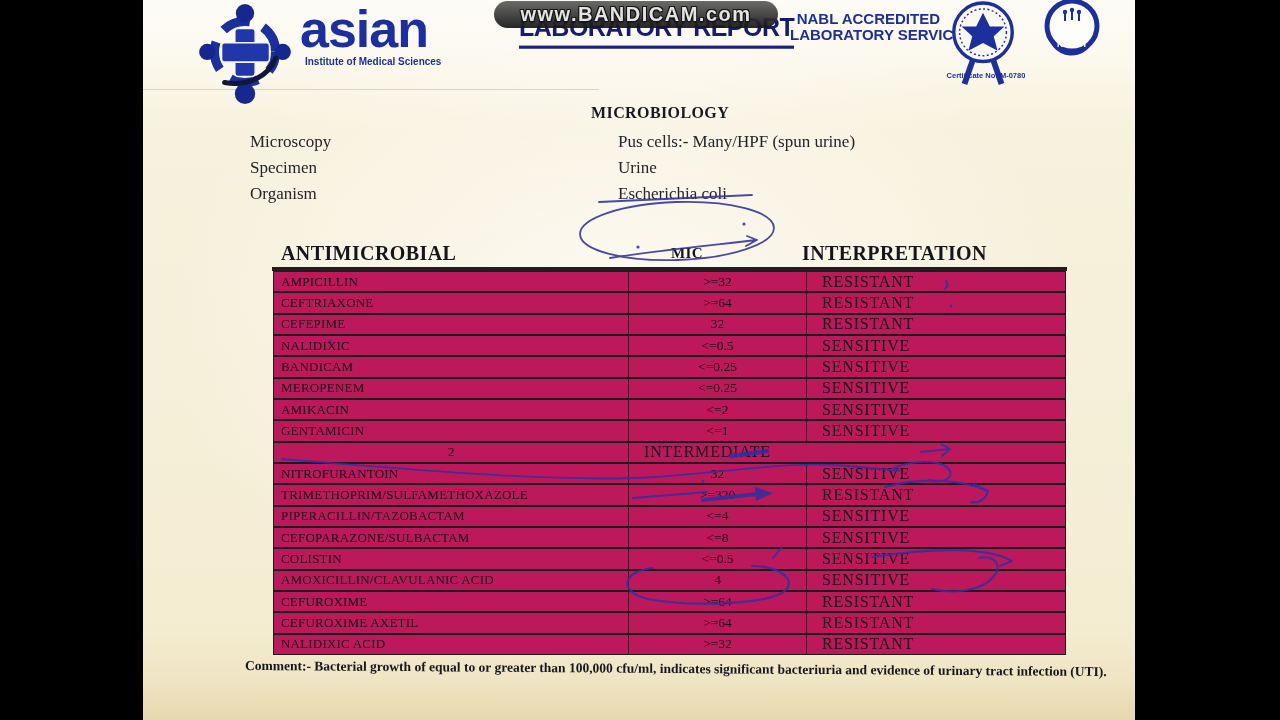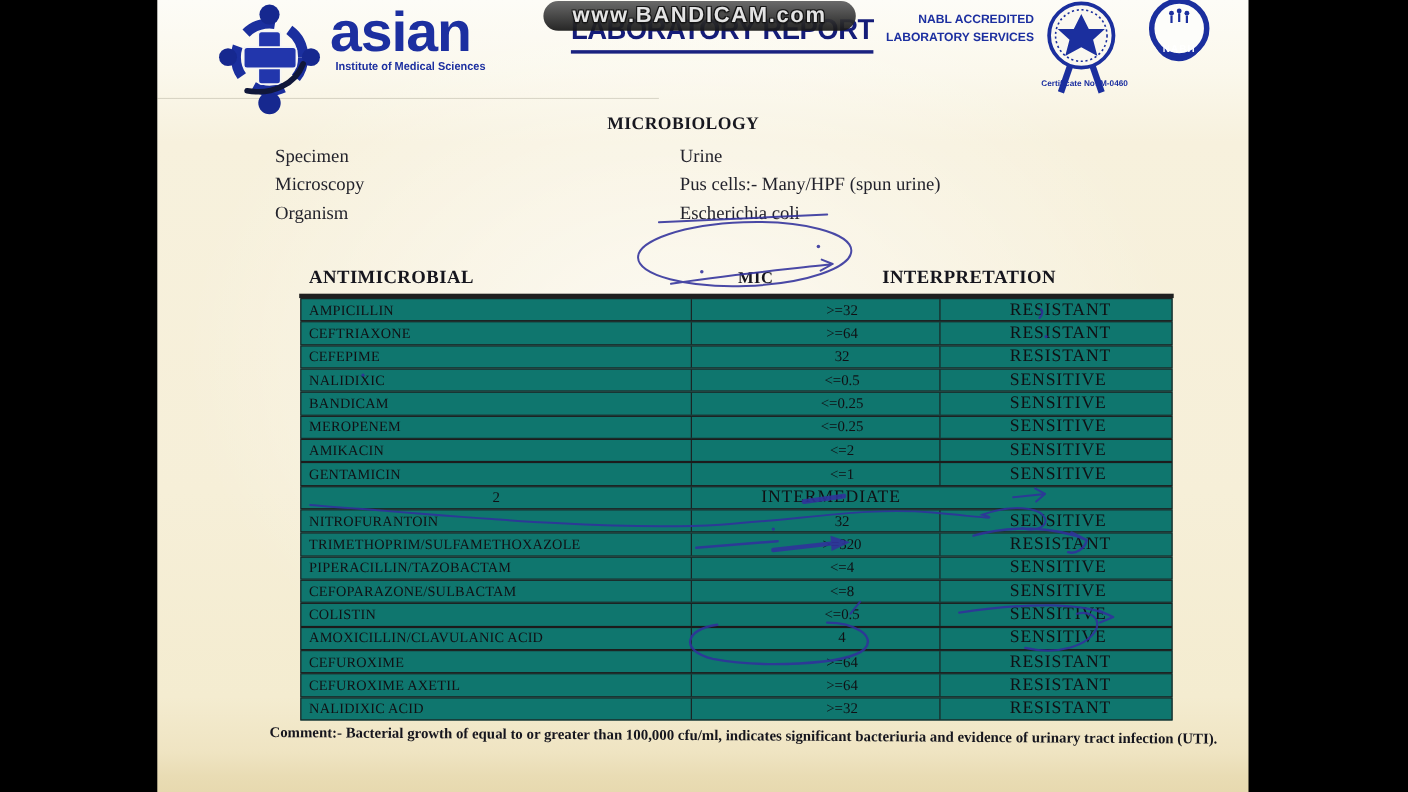--- a/index.html
+++ b/index.html
@@ -22,40 +22,40 @@
   .report-title{left:519px;top:12px;font-family:"Liberation Sans",sans-serif;font-weight:bold;
     font-size:25px;letter-spacing:-.5px;color:#141c78;border-bottom:3.5px solid #1a2280;
     padding-bottom:3px;transform:scaleY(1.05);transform-origin:left top;white-space:nowrap;}
   .watermark{left:494px;top:1px;width:284px;height:27px;border-radius:14px;
     background:linear-gradient(180deg,rgba(95,95,95,.93),rgba(22,22,22,.93));
     display:flex;align-items:center;justify-content:center;z-index:5;}
   .watermark span{font-family:"Liberation Sans",sans-serif;font-weight:bold;font-size:20px;
     letter-spacing:1.5px;color:#e4e4e4;
     text-shadow:-1px -1px 0 #161616,1px -1px 0 #161616,-1px 1px 0 #161616,1px 1px 0 #161616,0 2px 2px rgba(0,0,0,.55);}
   .nabl-text{left:790px;top:11px;width:150px;text-align:right;font-family:"Liberation Sans",sans-serif;
-    font-weight:bold;font-size:11px;line-height:15.5px;color:#1c2fa0;white-space:nowrap;}
+    font-weight:bold;font-size:15px;line-height:15.5px;color:#1c2fa0;white-space:nowrap;}
   .cert-text{left:946px;top:71px;width:80px;text-align:center;font-family:"Liberation Sans",sans-serif;
     font-weight:bold;font-size:7.5px;color:#1c2fa0;white-space:nowrap;}
 
   
-  .section-title{left:552px;top:104px;font-weight:bold;font-size:16px;letter-spacing:.4px;color:#181820;}
+  .section-title{left:591px;top:104px;font-weight:bold;font-size:16px;letter-spacing:.4px;color:#181820;}
   .spec-rows{left:250px;top:132px;width:680px;}
   .spec-row{height:26px;font-size:17px;color:#23232c;white-space:nowrap;}
   .spec-row .lbl{display:inline-block;width:368px;}
   
-  .colhead{font-weight:bold;color:#15151d;letter-spacing:.4px;font-size:17px;white-space:nowrap;}
+  .colhead{font-weight:bold;color:#15151d;letter-spacing:.4px;font-size:20px;white-space:nowrap;}
   .ch1{left:281px;top:242px;}
   .ch2{left:671px;top:245px;font-size:15px;}
   .ch3{left:802px;top:242px;}
 
   
   .abx-topline{left:272px;top:267px;width:795px;height:3.5px;background:#1f1f1f;}
   .abx-table{left:273px;top:271px;width:793px;}
-  .abx-row{height:21.33px;box-sizing:border-box;border:1.3px solid #1c1c1c;background:#0f766e;
-    display:grid;grid-template-columns:355px 178px 257px;align-items:center;gap:48px;}
+  .abx-row{height:21.33px;box-sizing:border-box;border:1.3px solid #1c1c1c;background:#be185d;
+    display:grid;grid-template-columns:355px 178px 257px;align-items:center;}
   .abx-row .c-name{padding-left:7px;font-size:13px;letter-spacing:.2px;color:#101014;white-space:nowrap;overflow:hidden;
     border-right:1.3px solid #1c1c1c;height:100%;display:flex;align-items:center;box-sizing:border-box;}
   .abx-row .c-mic{text-align:center;font-size:13.5px;color:#101014;
     border-right:1.3px solid #1c1c1c;height:100%;display:flex;align-items:center;justify-content:center;box-sizing:border-box;}
   .abx-row .c-int{padding-left:15px;font-size:16px;letter-spacing:.8px;color:#101014;white-space:nowrap;}
 
   .comment{left:245px;top:658px;width:905px;font-weight:bold;font-size:13.5px;line-height:16.5px;
     color:#16161e;transform:rotate(.4deg);transform-origin:left top;}
 
   .pen-svg{left:0;top:0;width:1280px;height:720px;pointer-events:none;z-index:4;}
@@ -89,40 +89,40 @@
     <span>LABORATORY SERVICES</span>
   </div>
 
   <svg class="abs" style="left:944px;top:0;" width="78" height="88" viewBox="0 0 80 90">
     <path d="M30,60 L21,86" stroke="#1b2f9e" stroke-width="6"></path>
     <path d="M50,60 L59,86" stroke="#1b2f9e" stroke-width="6"></path>
     <circle cx="40" cy="33" r="30" fill="#faf8f0" stroke="#1b2f9e" stroke-width="3.5"></circle>
     <circle cx="40" cy="33" r="24" fill="none" stroke="#1b2f9e" stroke-width="1.5" stroke-dasharray="2 2.5"></circle>
     <polygon points="40,13 47,27 62,27 51,37 55,52 40,44 25,52 29,37 18,27 33,27" fill="#1b2f9e"></polygon>
   </svg>
-  <div class="abs cert-text">Certificate No: M-0460</div>
+  <div class="abs cert-text">Certificate No: M-0780</div>
 
   <svg class="abs" style="left:1036px;top:0;" width="72" height="62" viewBox="0 0 72 62">
     <circle cx="36" cy="26" r="25" fill="#fdfdfa" stroke="#1b2f9e" stroke-width="5"></circle>
     <circle cx="29" cy="12" r="2.2" fill="#1b2f9e"></circle>
     <circle cx="36" cy="10" r="2.2" fill="#1b2f9e"></circle>
     <circle cx="43" cy="12" r="2.2" fill="#1b2f9e"></circle>
     <path d="M29,14 v7 M36,12 v8 M43,14 v7" stroke="#1b2f9e" stroke-width="2"></path>
     <path d="M12,30 a24,24 0 0 0 47,4 a19,19 0 0 1 -47,-4 z" fill="#1b2f9e"></path>
     <text x="36" y="47" text-anchor="middle" font-size="9" font-weight="bold" fill="#ffffff" letter-spacing="1">NABH</text>
   </svg>
 
   <div class="abs watermark">
     <span>www.BANDICAM.com</span>
   </div>
 
   <div class="abs section-title">MICROBIOLOGY</div>
   <div class="abs spec-rows" id="spec-rows">
+      <div class="spec-row"><span class="lbl">Microscopy</span><span>Pus cells:- Many/HPF (spun urine)</span></div>
       <div class="spec-row"><span class="lbl">Specimen</span><span>Urine</span></div>
-      <div class="spec-row"><span class="lbl">Microscopy</span><span>Pus cells:- Many/HPF (spun urine)</span></div>
       <div class="spec-row"><span class="lbl">Organism</span><span>Escherichia coli</span></div>
     </div>
 
   <div class="abs colhead ch1">ANTIMICROBIAL</div>
   <div class="abs colhead ch2">MIC</div>
   <div class="abs colhead ch3">INTERPRETATION</div>
 
   <div class="abs abx-topline"></div>
   <div class="abs abx-table" id="abx-table">
       <div class="abx-row">

